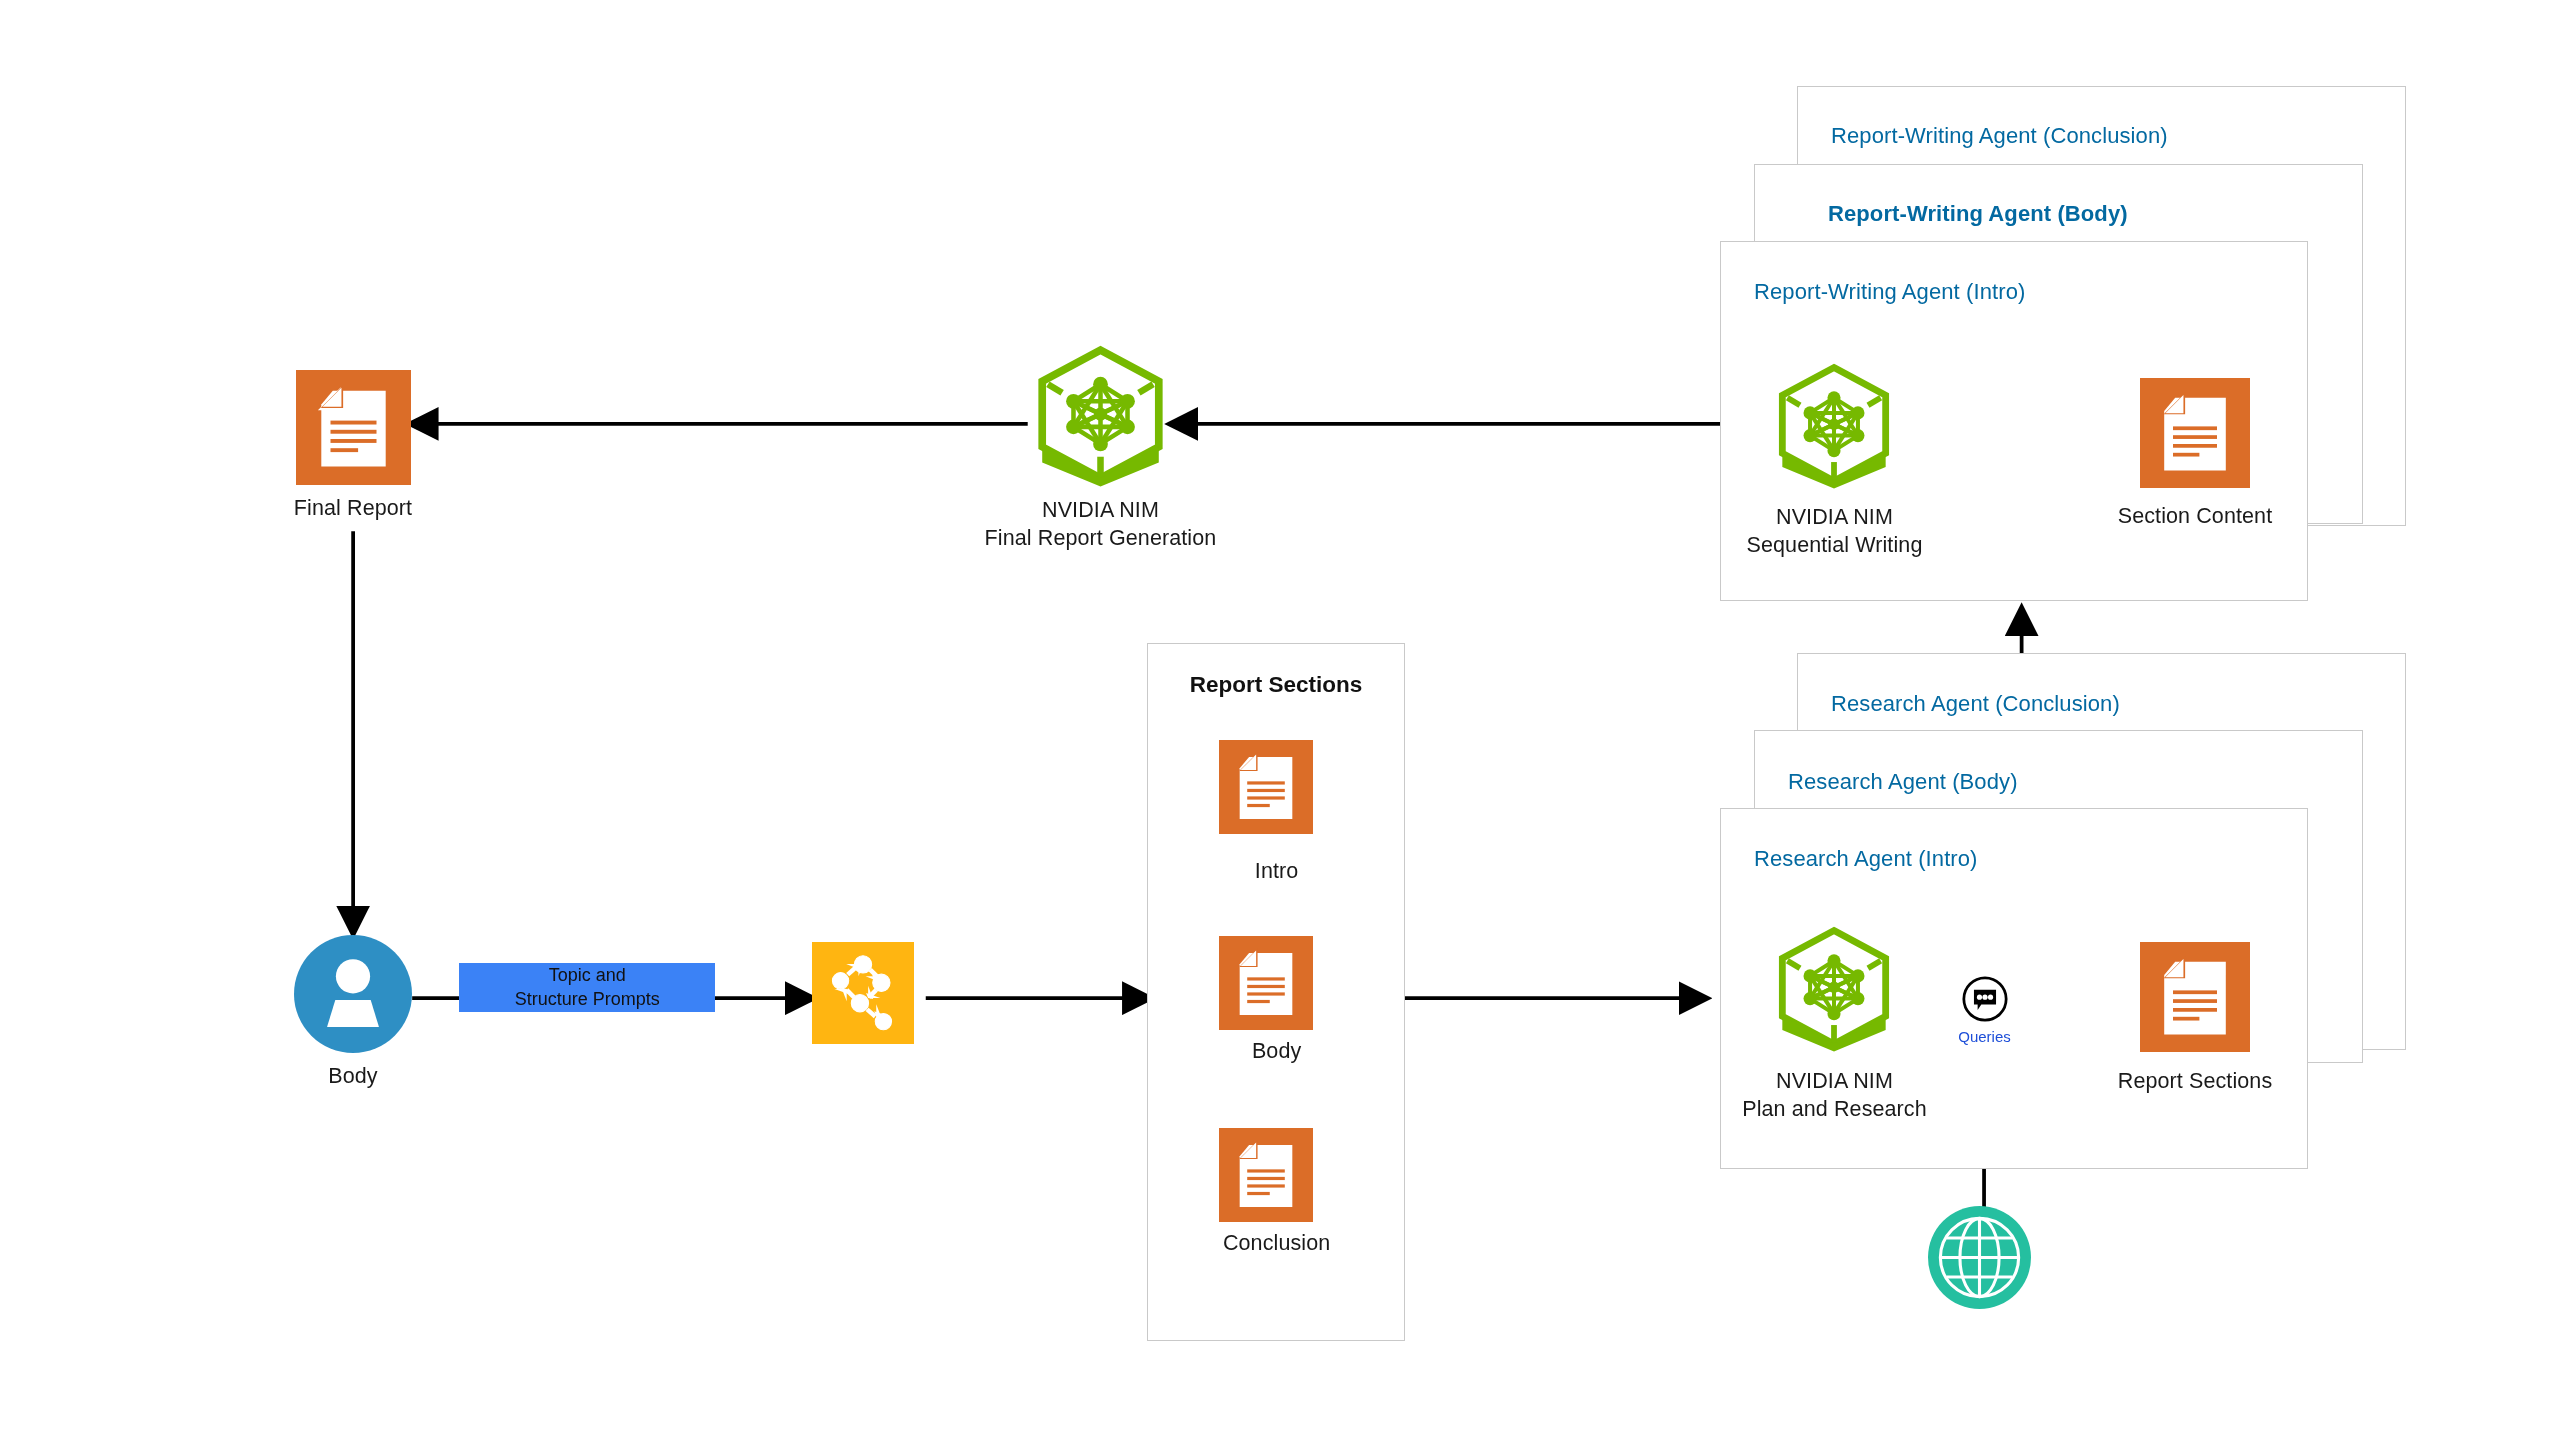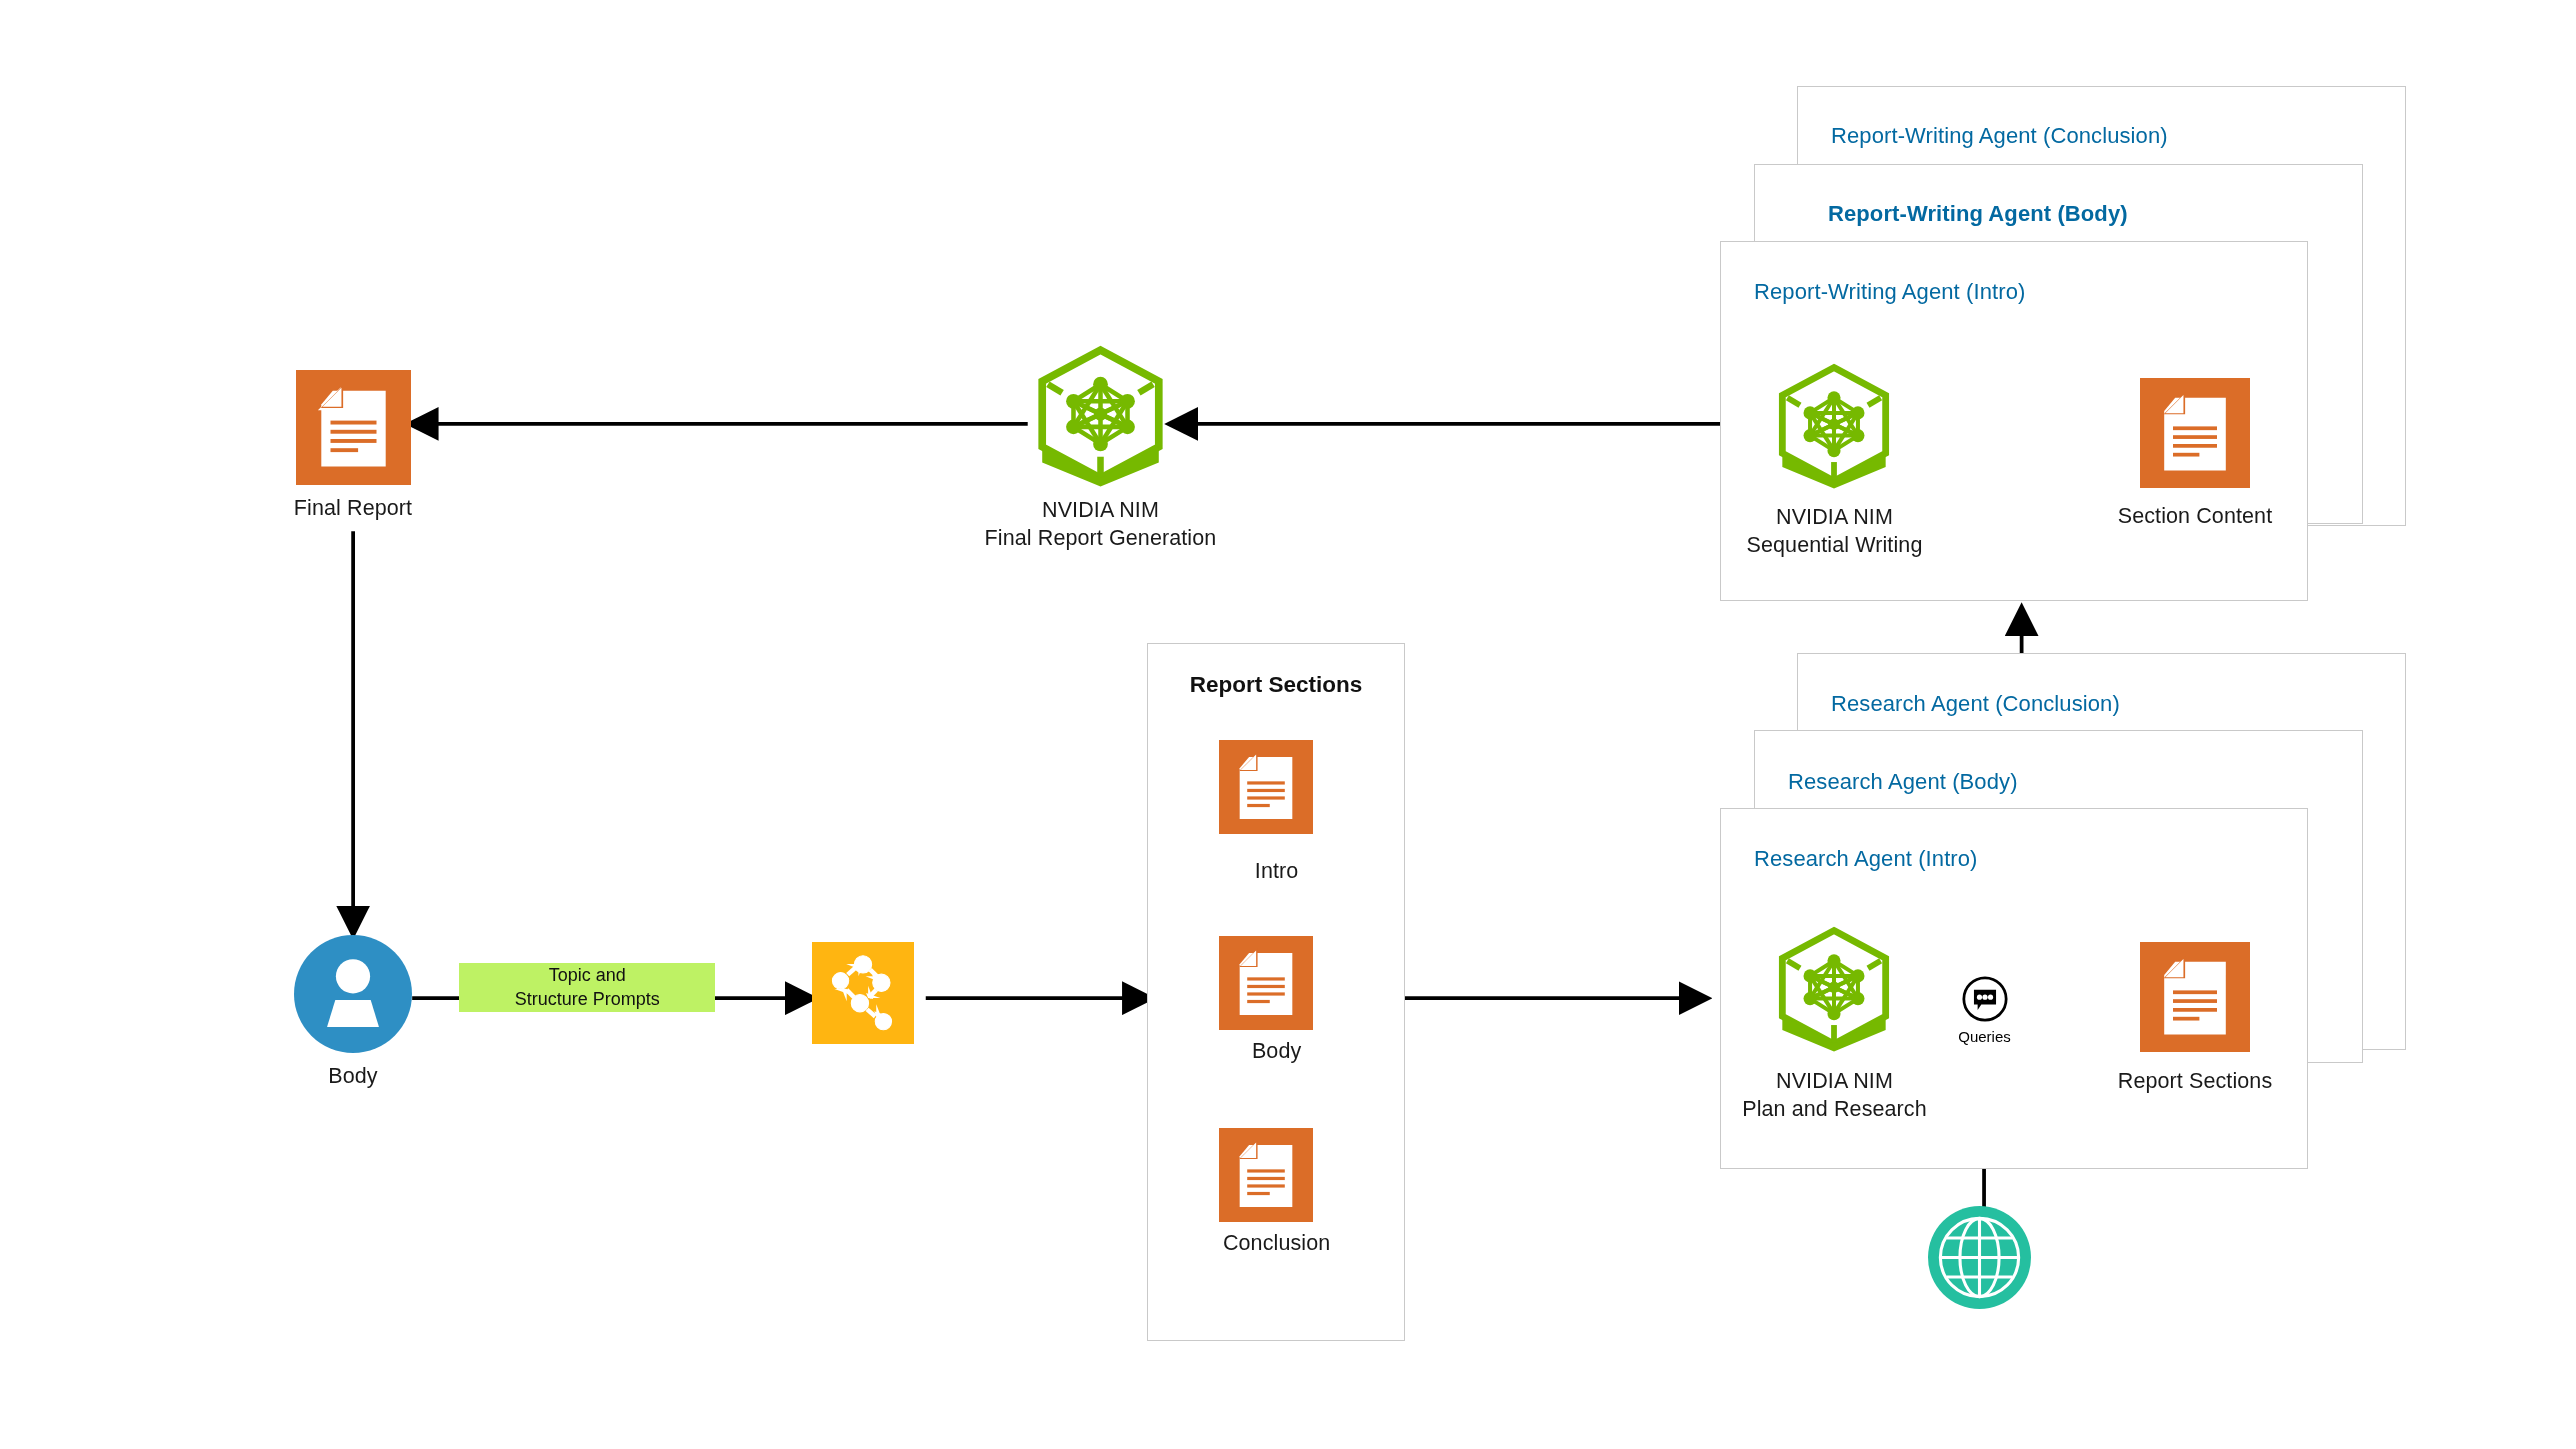--- a/index.html
+++ b/index.html
@@ -81,36 +81,36 @@
   .globe-icon{position:absolute;}
   .globe-icon svg{display:block;width:100%;height:100%;}
 
   
   .queries-icon{position:absolute;}
   .queries-icon svg{display:block;width:100%;height:100%;}
   .queries-label{
     position:absolute;
     font-size:15px;
     text-align:center;
-    color:#000000;
+    color:#1d4ed8;
     white-space:nowrap;
   }
 
   
   #wires{position:absolute;left:0;top:0;width:2576px;height:1449px;pointer-events:none;}
 
   
   .edge-label{
     position:absolute;
     text-align:center;
     font-size:18px;
     line-height:1.35;
     color:#111111;
     white-space:pre-line;
-    background:#bef264;
+    background:#3b82f6;
     padding:0 3.2px;
   }
 </style>
 </head>
 <body>
 
 <div id="canvas">
 
   <svg id="wires" viewBox="0 0 4800 2700" xmlns="http://www.w3.org/2000/svg">
     <defs>

